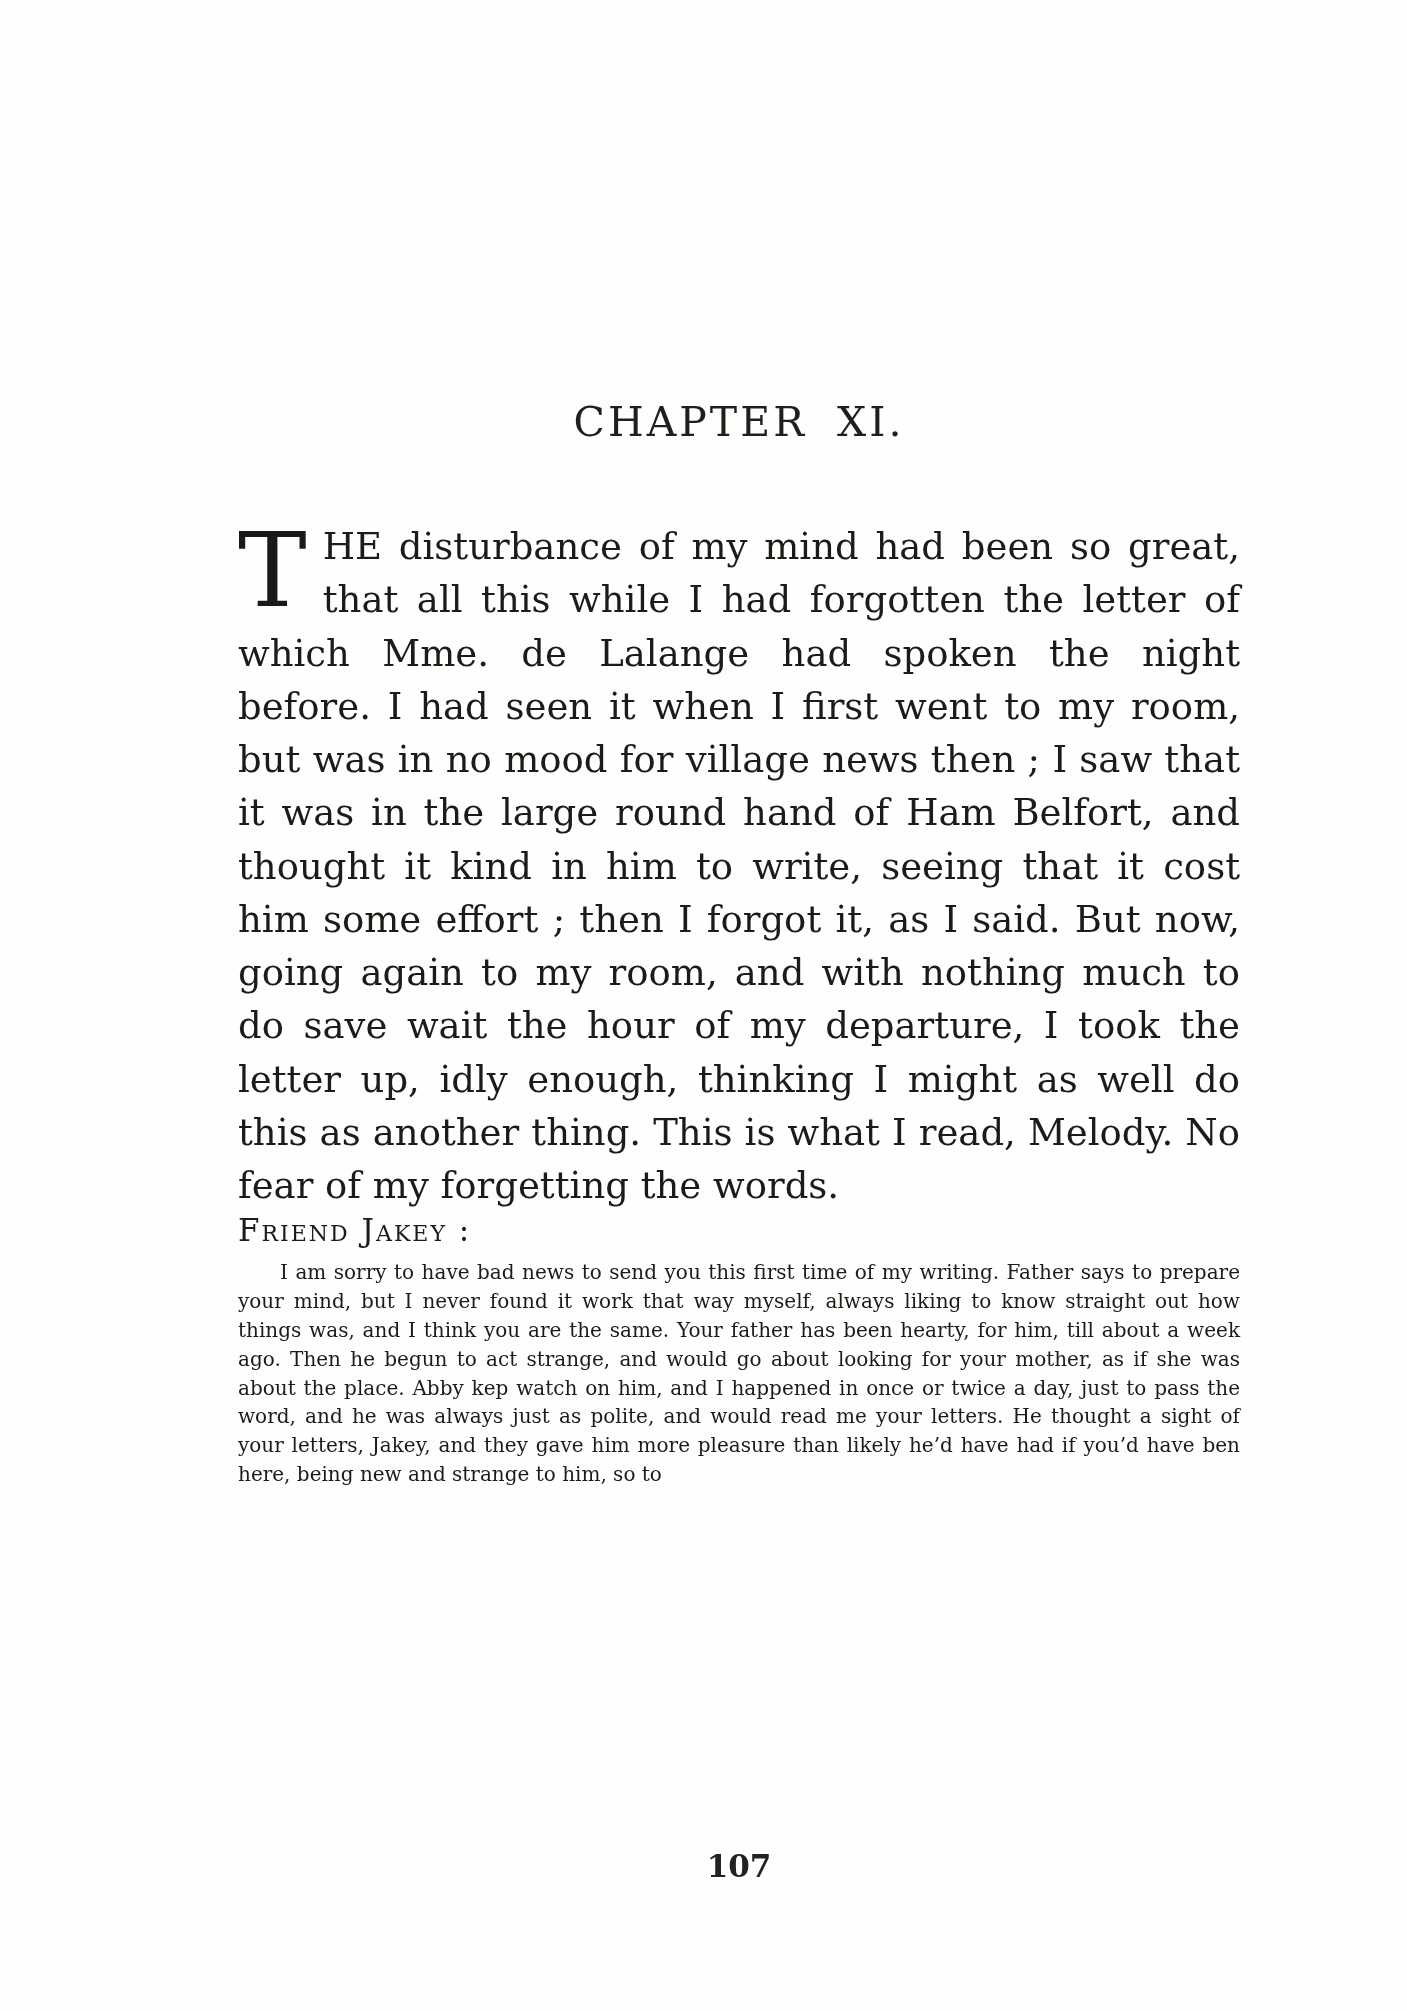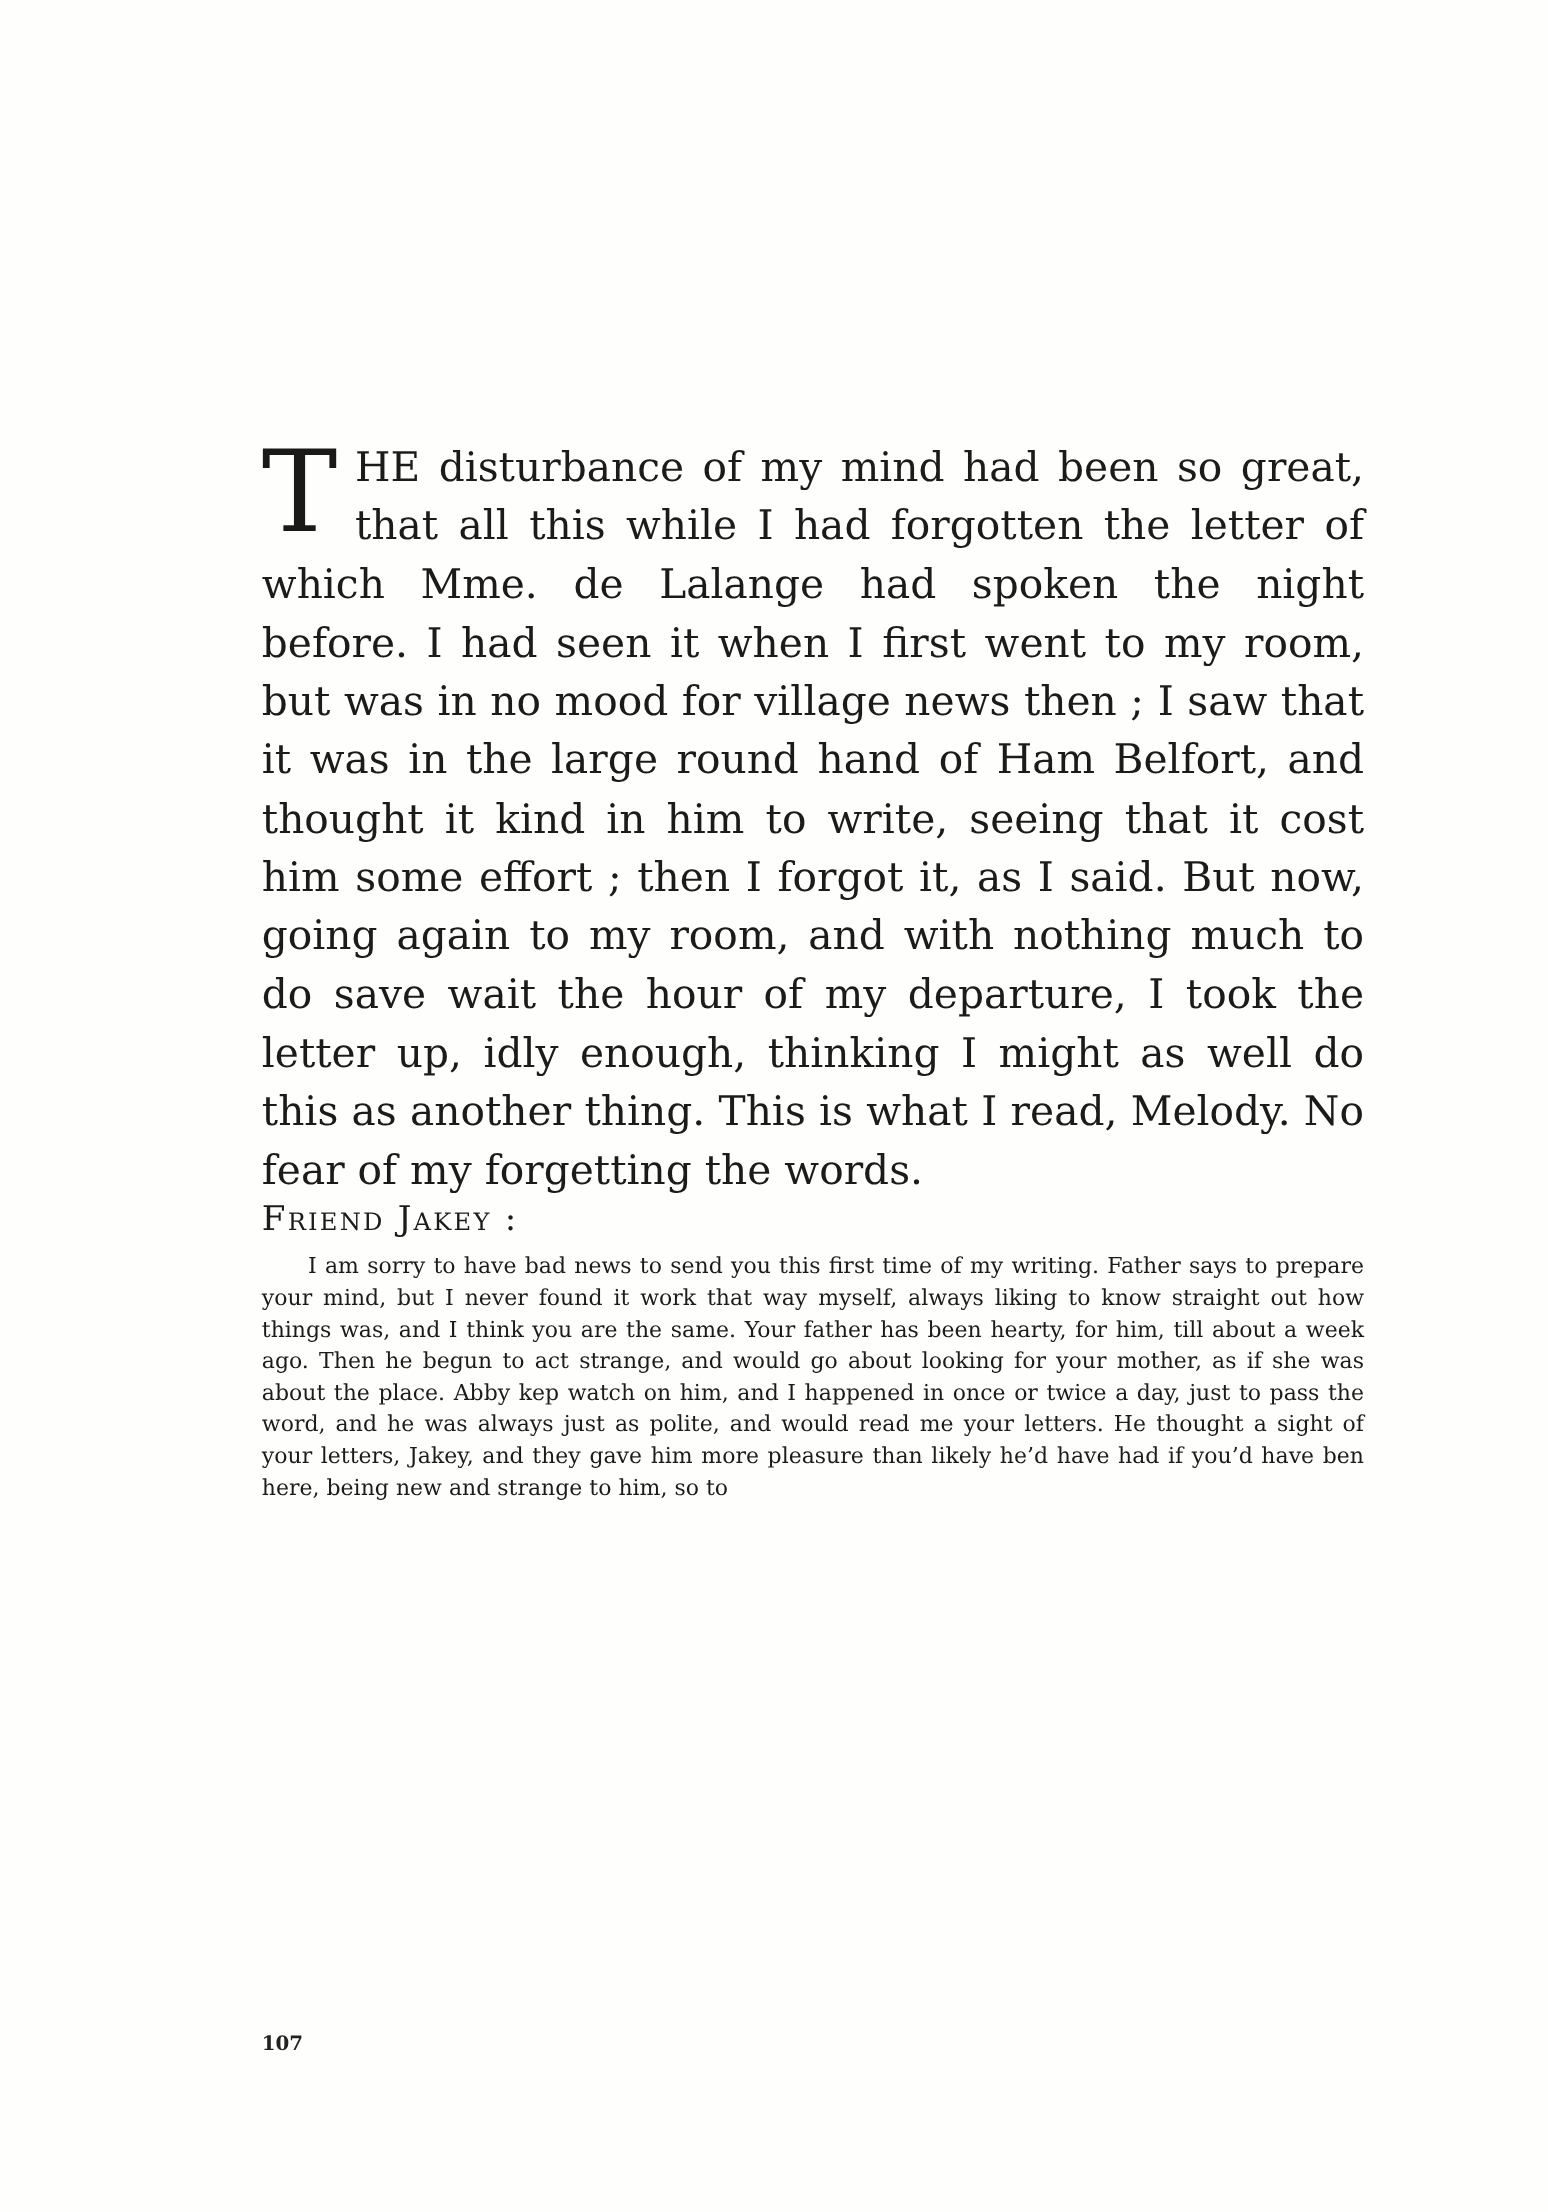--- a/index.html
+++ b/index.html
@@ -56,32 +56,33 @@
       font-size: 20px;
       line-height: 1.44;
       text-align: justify;
       text-indent: 42px;
     }
     .page-number {
       position: absolute;
       left: 238px;
       width: 1002px;
       top: 1848px;
-      text-align: left;
-      font-size: 18px;
+      text-align: center;
+      font-size: 31px;
       font-weight: bold;
       color: #232220;
     }
   </style>
 </head>
 <body>
 
 <div class="page">
   <div class="text-column">
 
+    <h1 class="chapter-title">CHAPTER XI.</h1>
 
     <p class="opening-paragraph"><span class="dropcap">T</span><span>HE disturbance of my mind had been so great, that all this while I had forgotten the letter of which Mme. de Lalange had spoken the night before. I had seen it when I first went to my room, but was in no mood for village news then ; I saw that it was in the large round hand of Ham Belfort, and thought it kind in him to write, seeing that it cost him some effort ; then I forgot it, as I said. But now, going again to my room, and with nothing much to do save wait the hour of my departure, I took the letter up, idly enough, thinking I might as well do this as another thing. This is what I read, Melody. No fear of my forgetting the words.</span></p>
 
     <div class="letter-salutation">Friend Jakey :</div>
 
     <p class="letter-body">I am sorry to have bad news to send you this first time of my writing. Father says to prepare your mind, but I never found it work that way myself, always liking to know straight out how things was, and I think you are the same. Your father has been hearty, for him, till about a week ago. Then he begun to act strange, and would go about looking for your mother, as if she was about the place. Abby kep watch on him, and I happened in once or twice a day, just to pass the word, and he was always just as polite, and would read me your letters. He thought a sight of your letters, Jakey, and they gave him more pleasure than likely he’d have had if you’d have ben here, being new and strange to him, so to</p>
 
   </div>
 
   <div class="page-number">107</div>

